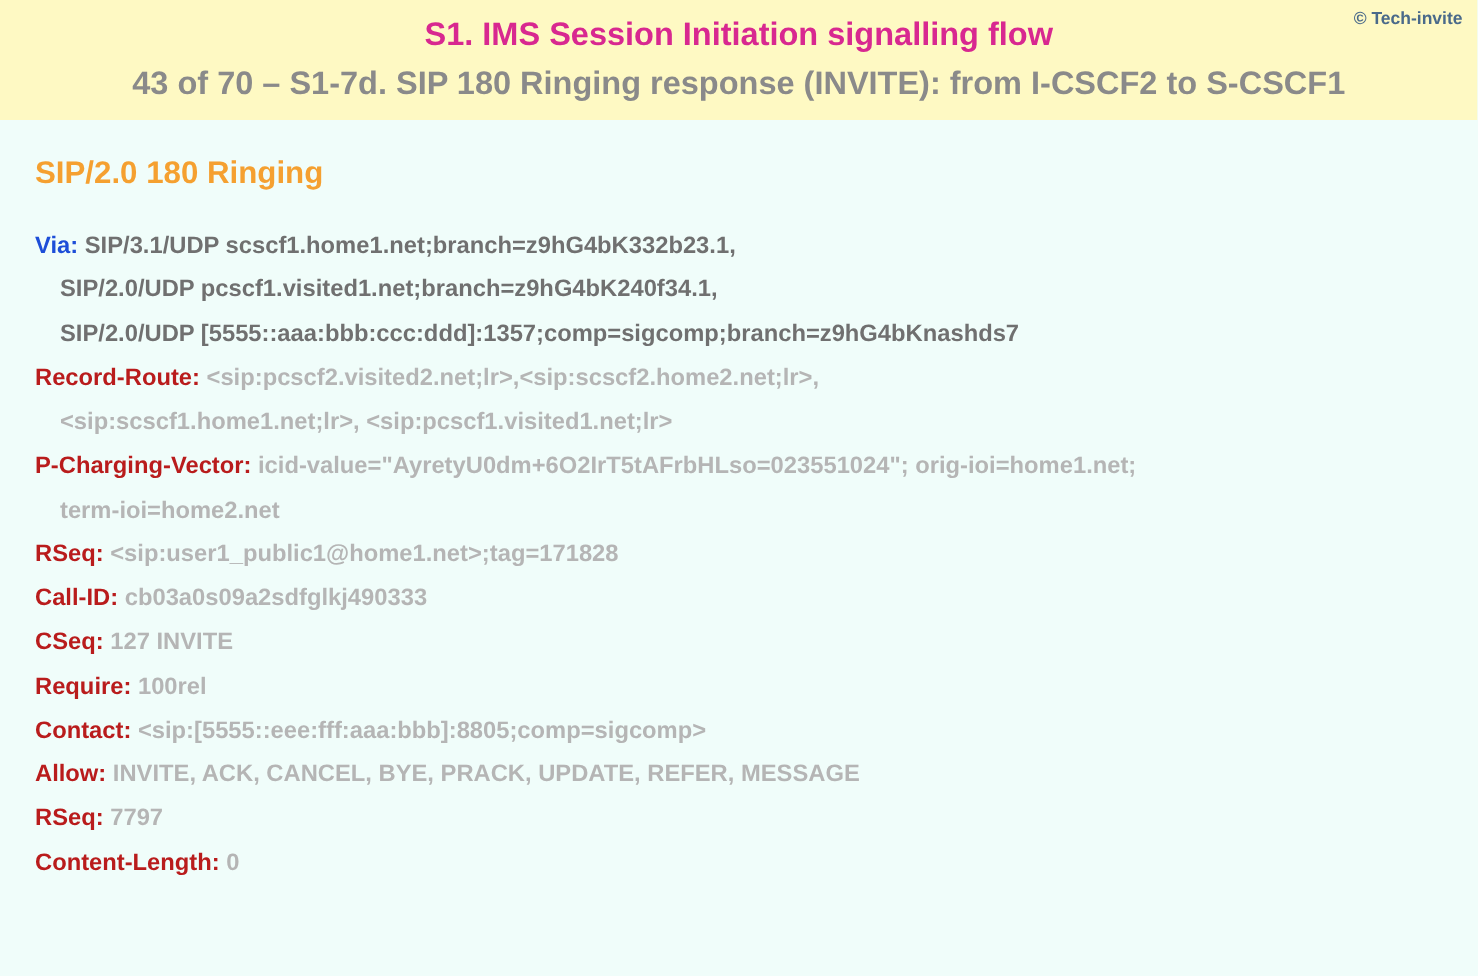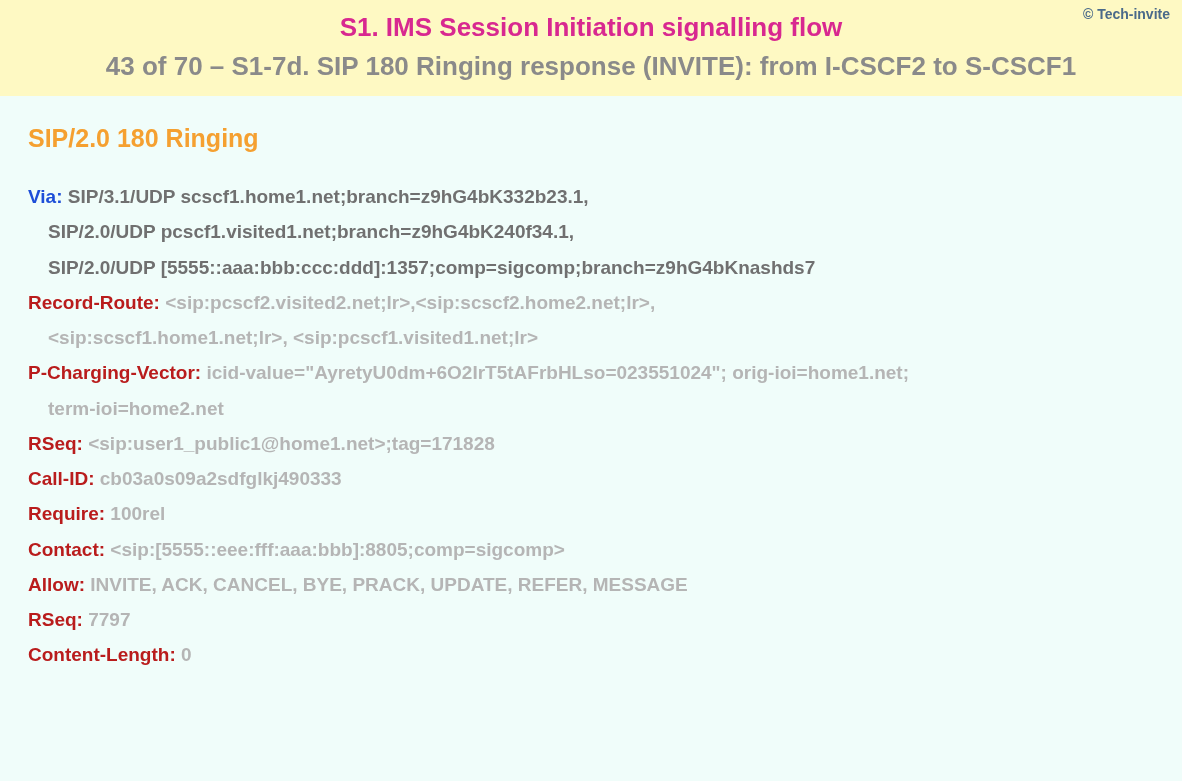--- a/index.html
+++ b/index.html
@@ -118,20 +118,24 @@
     <span class="hname-light">RSeq:</span>
     <span class="hvalue-light">&lt;sip:user1_public1@home1.net&gt;;tag=171828</span>
   </div>
 
 
   <div class="header-line">
     <span class="hname-light">Call-ID:</span>
     <span class="hvalue-light">cb03a0s09a2sdfglkj490333</span>
   </div>
 
+  <div class="header-line">
+    <span class="hname-light">CSeq:</span>
+    <span class="hvalue-light">127 INVITE</span>
+  </div>
 
   <div class="header-line">
     <span class="hname-light">Require:</span>
     <span class="hvalue-light">100rel</span>
   </div>
 
   <div class="header-line">
     <span class="hname-light">Contact:</span>
     <span class="hvalue-light">&lt;sip:[5555::eee:fff:aaa:bbb]:8805;comp=sigcomp&gt;</span>
   </div>

